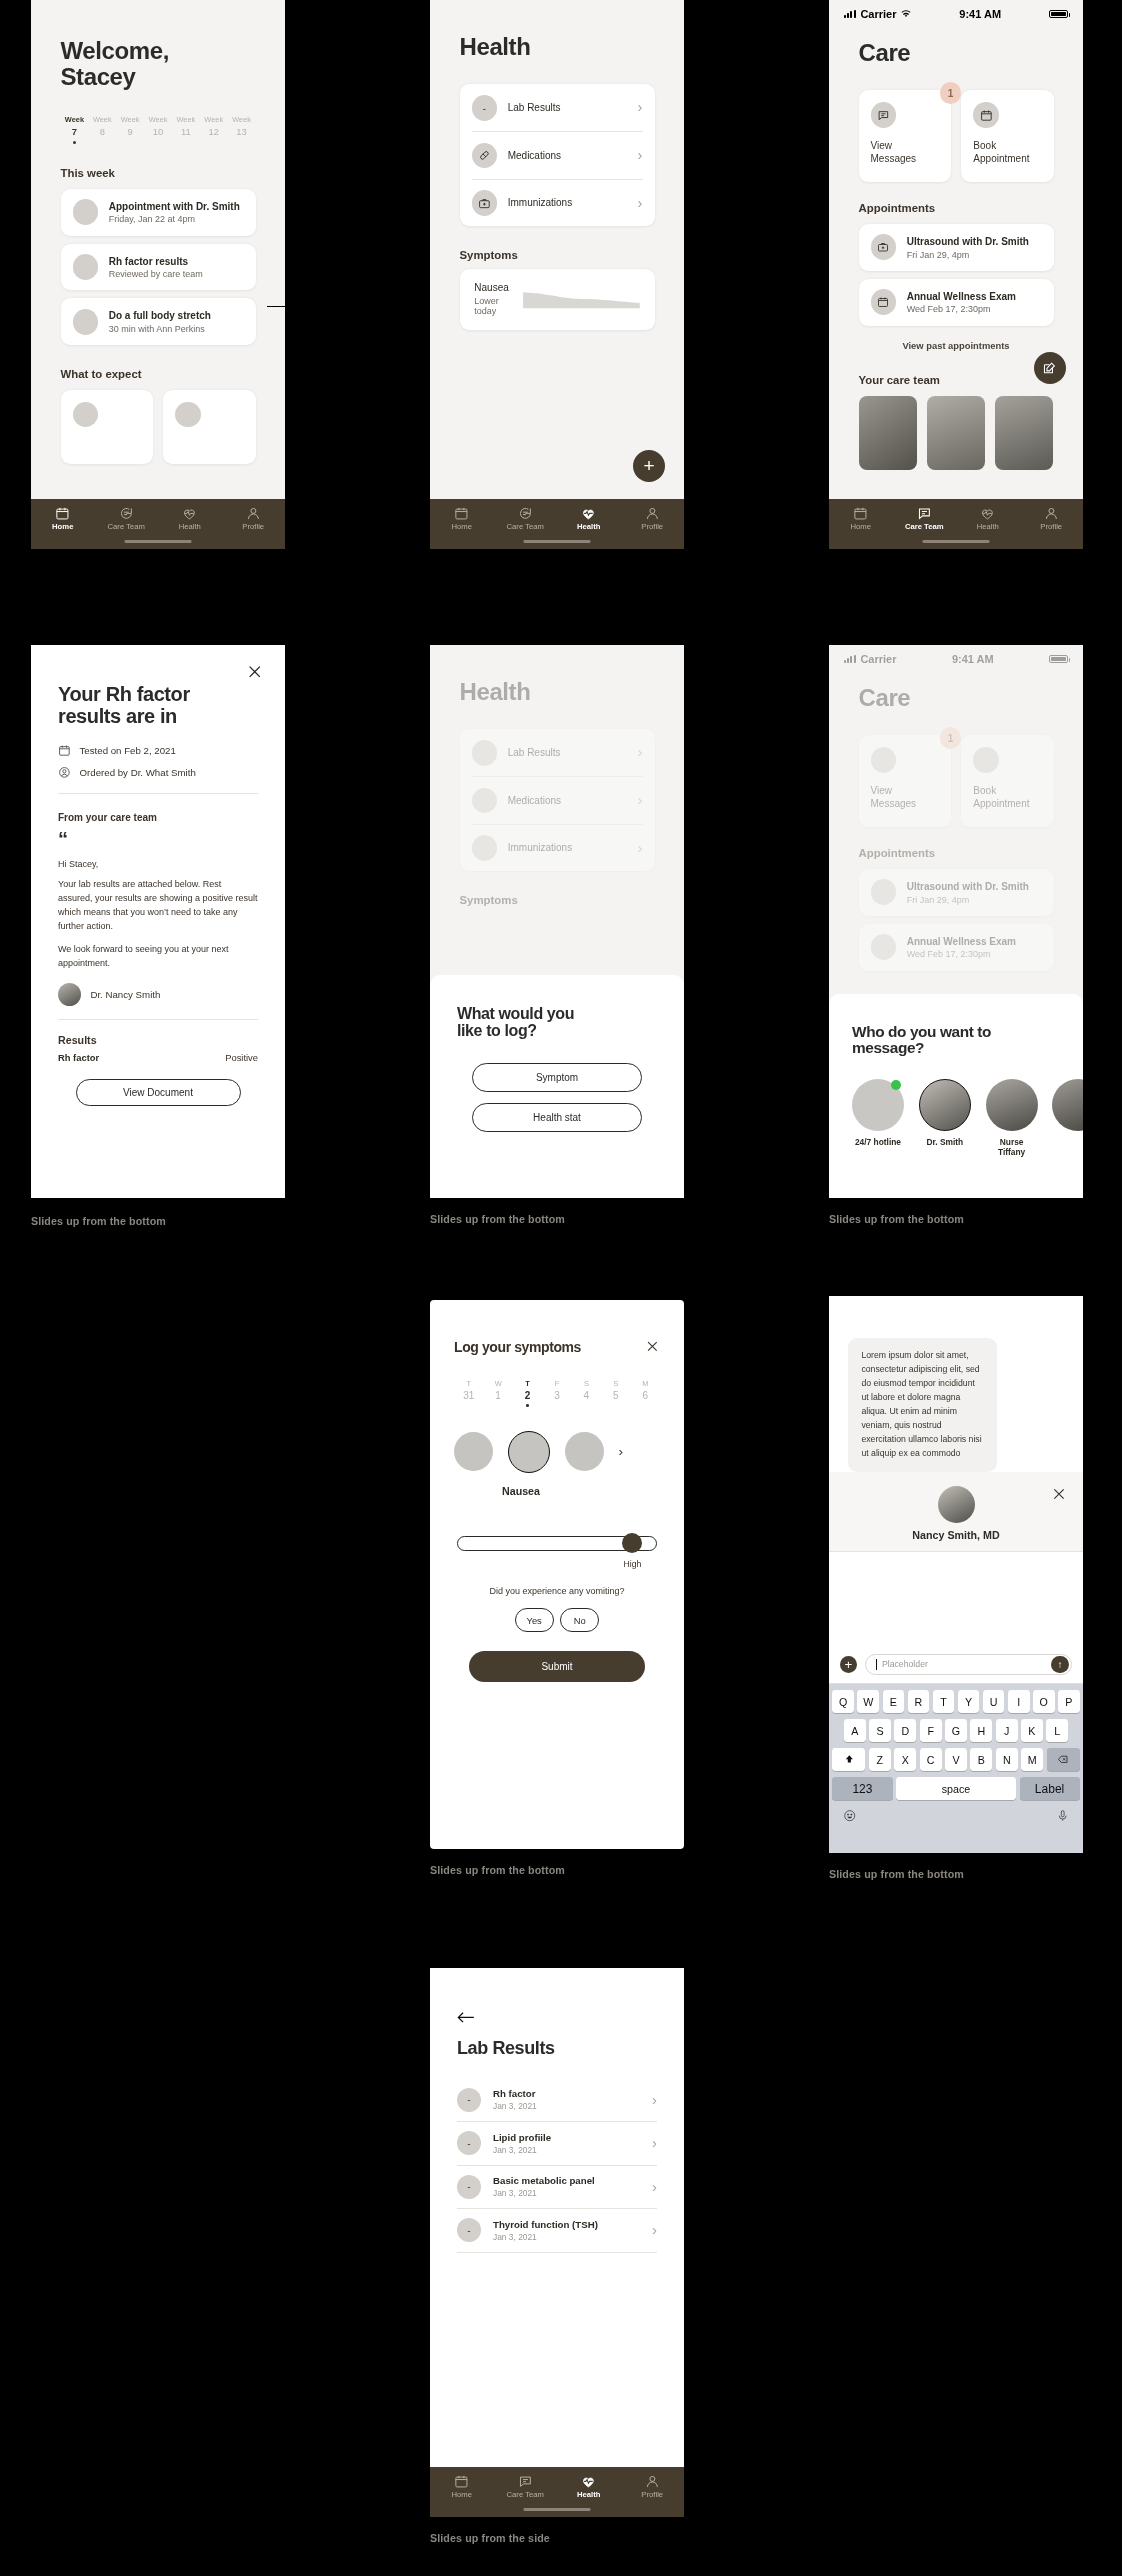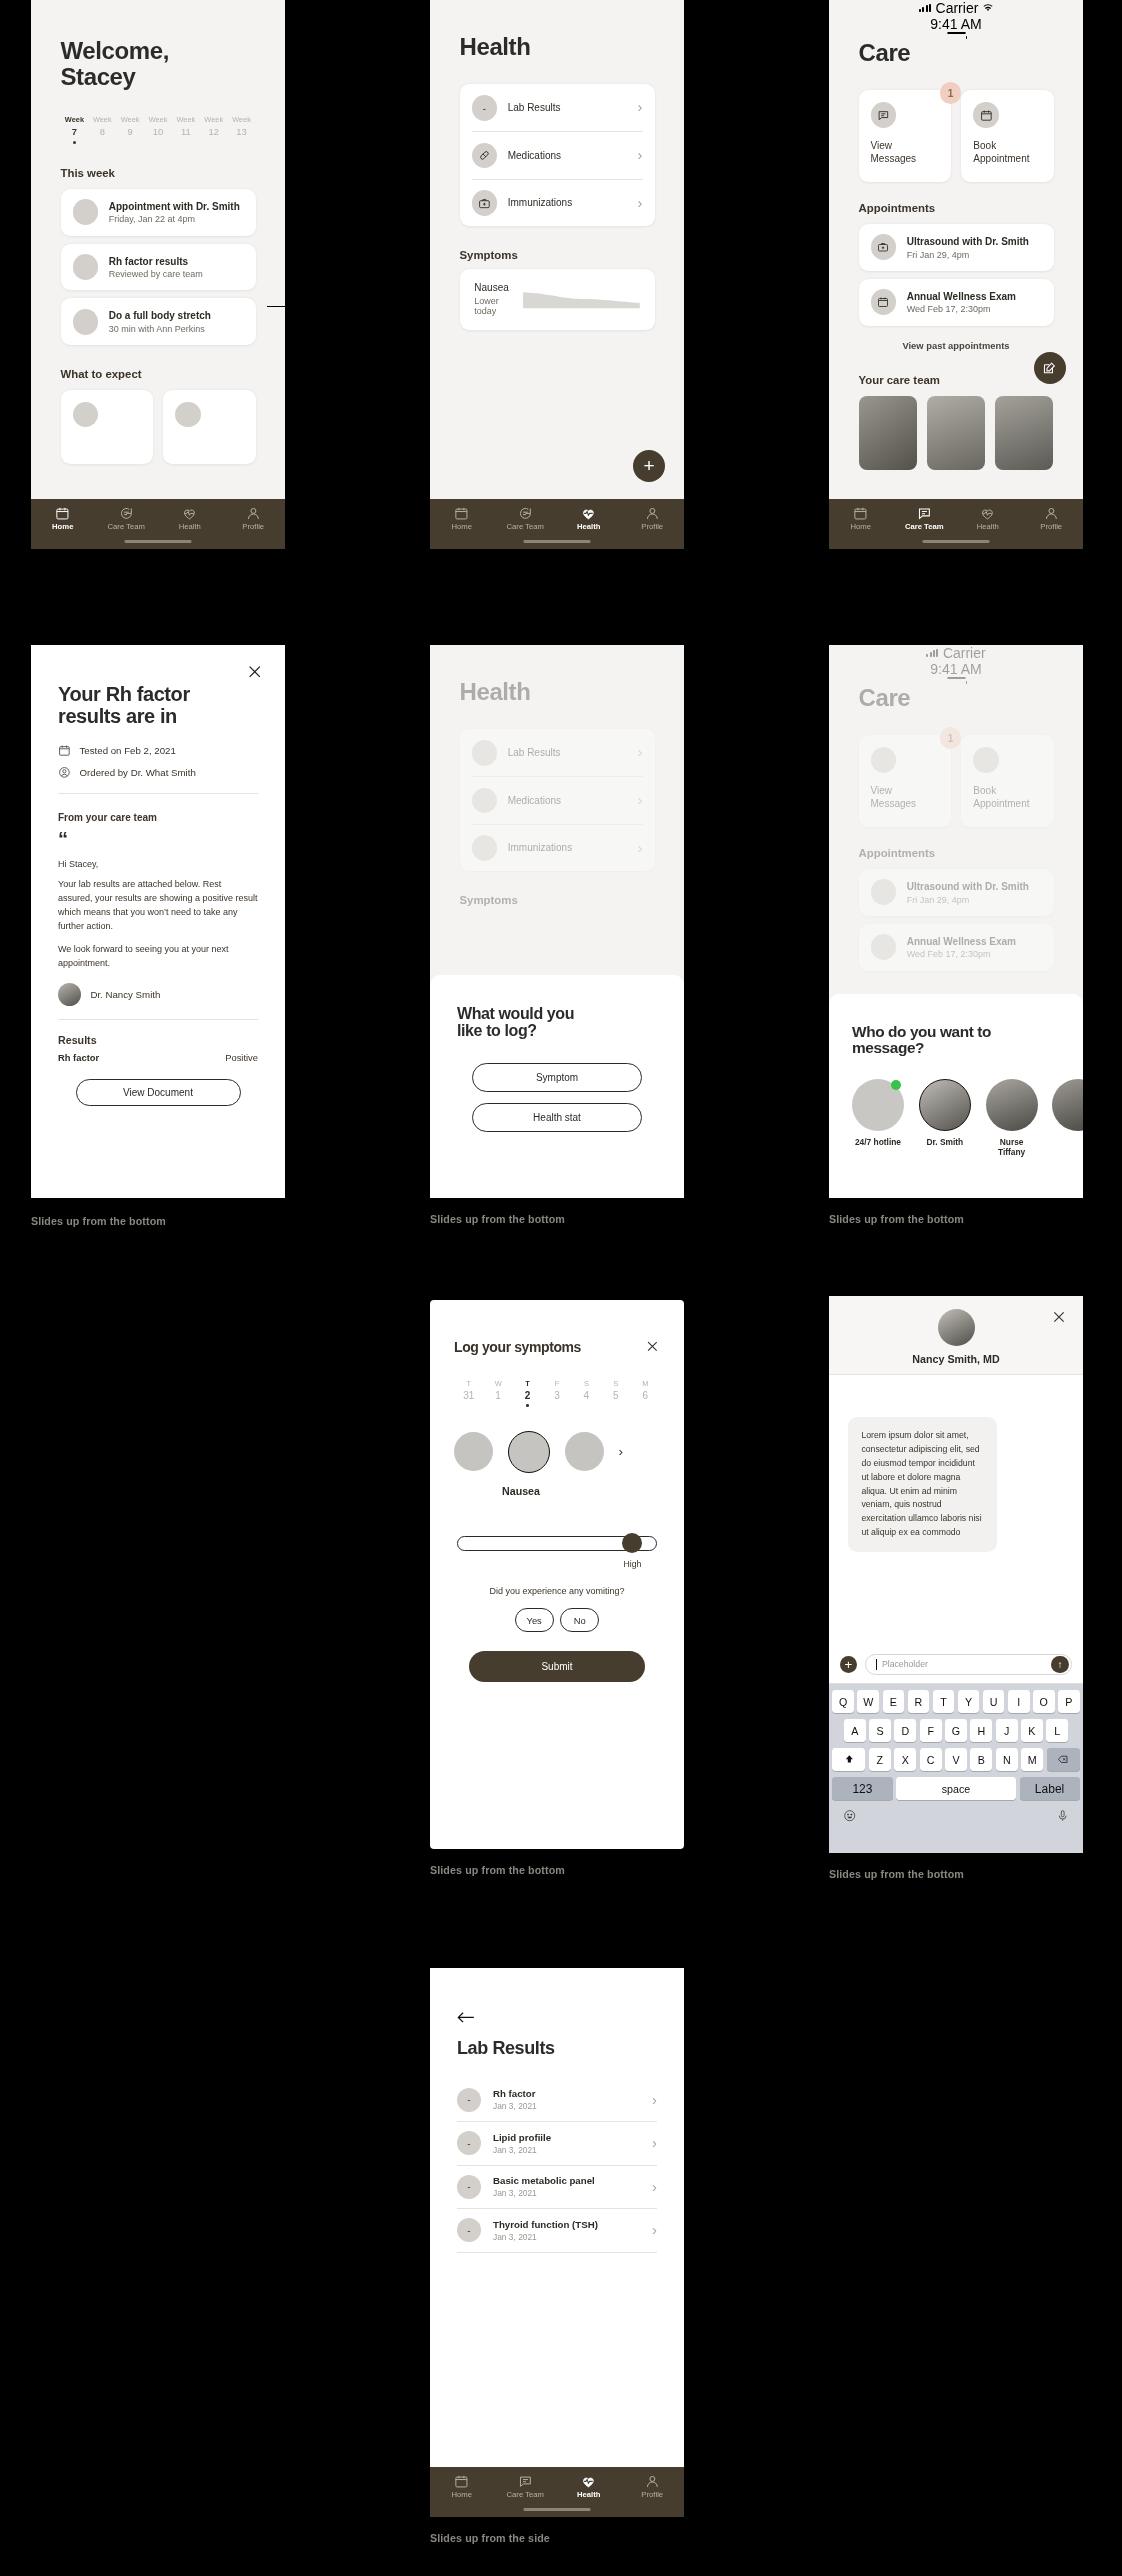--- a/index.html
+++ b/index.html
@@ -12,21 +12,21 @@
   .screen { position:absolute; overflow:hidden; background:#f4f3f1; }
   .bg-white { background:#fff; }
   .caption {
     position:absolute; color:#8a8680; font-size:10.7px; font-weight:bold;
     letter-spacing:0.1px; white-space:nowrap;
   }
   .arrow-up, .arrow-left { position:absolute; }
 
   
   .statusbar { height:28px; display:flex; align-items:center; padding:0 14.8px;
-    font-size:14px; font-weight:normal; color:#000; justify-content:space-between;flex-direction:column; }
+    font-size:11px; font-weight:bold; color:#000; justify-content:space-between; }
   .sb-left { display:flex; align-items:center; gap:4.7px; }
   .sb-bars { display:flex; align-items:flex-end; gap:1.3px; height:8.7px;}
   .sb-bars i { width:2px; background:#000; display:block; border-radius:0.7px;}
   .sb-bars i:nth-child(1){height:3.4px}.sb-bars i:nth-child(2){height:5.4px}
   .sb-bars i:nth-child(3){height:7.4px}.sb-bars i:nth-child(4){height:8.7px}
   .sb-batt { width:19px;height:8.7px;border:1px solid #000;border-radius:2px;position:relative;}
   .sb-batt:after{content:"";position:absolute;right:-2.7px;top:2.7px;width:1.3px;height:3.4px;background:#000;border-radius:0 0.7px 0.7px 0}
   .sb-batt i{position:absolute;left:1px;top:1px;bottom:1px;width:14.8px;background:#000;border-radius:0.7px;display:block}
 
   
@@ -638,31 +638,31 @@
       <div class="pill" style="width:39px;height:24px;font-size:9.4px;">No</div>
     </div>
     <div class="pill pill-solid" style="margin:19px 14.8px 0 14.8px;height:31px;font-size:10px;">Submit</div>
   </div>
 </div>
 <div class="caption" style="left:430px;top:1864px;">Slides up from the bottom</div>
 <div style="position:absolute;left:406px;top:1672px;width:1.3px;height:161px;background:#000;"></div>
 <div style="position:absolute;left:402px;top:1672px;width:0;height:0;border-left:4.7px solid transparent;border-right:4.7px solid transparent;border-bottom:7.4px solid #000;"></div>
 
 <div class="screen bg-white" style="left:829px;top:1296px;width:254px;height:557px;background:#fff;">
+  <div style="padding:42px 19px 0 19px;">
+    <div style="background:#f2f1ef;border-radius:9.4px;padding:11.4px 13.4px;max-width:149px;font-size:8.7px;line-height:1.6;color:#3b332a;">Lorem ipsum dolor sit amet, consectetur adipiscing elit, sed do eiusmod tempor incididunt ut labore et dolore magna aliqua. Ut enim ad minim veniam, quis nostrud exercitation ullamco laboris nisi ut aliquip ex ea commodo</div>
+  </div>
   <div style="background:#f7f6f5;padding:13.4px 0 9.4px;position:relative;border-bottom:0.7px solid #e6e3df;">
     <div style="position:absolute;right:16px;top:13.4px;">
       <svg width="16" height="16" viewBox="0 0 24 24" stroke="#3b332a" stroke-width="1.8">
           <path d="M5 5l14 14M19 5L5 19"></path>
         </svg>
     </div>
     <div style="width:37px;height:37px;border-radius:50%;margin:0 auto;background:linear-gradient(150deg,#c3c0ba,#4f4d47);"></div>
     <div style="text-align:center;font-size:10.7px;font-weight:bold;margin-top:6.7px;color:#2e2a24;">Nancy Smith, MD</div>
-  </div>
-  <div style="padding:42px 19px 0 19px;">
-    <div style="background:#f2f1ef;border-radius:9.4px;padding:11.4px 13.4px;max-width:149px;font-size:8.7px;line-height:1.6;color:#3b332a;">Lorem ipsum dolor sit amet, consectetur adipiscing elit, sed do eiusmod tempor incididunt ut labore et dolore magna aliqua. Ut enim ad minim veniam, quis nostrud exercitation ullamco laboris nisi ut aliquip ex ea commodo</div>
   </div>
   <div style="position:absolute;left:0;right:0;bottom:169px;background:#fff;display:flex;align-items:center;gap:8px;padding:8px 10.7px;border-bottom:0.7px solid #ddd;">
     <div style="width:17.5px;height:17.5px;border-radius:50%;background:#463d2f;color:#fff;display:flex;align-items:center;justify-content:center;font-size:13.4px;line-height:1;">+</div>
     <div style="flex:1;border:0.7px solid #d8d6d2;border-radius:12px;height:21.5px;display:flex;align-items:center;padding:0 9.4px;position:relative;">
       <span style="width:1px;height:10.7px;background:#111;margin-right:5.4px;"></span>
       <span style="font-size:8.7px;color:#9b9894;">Placeholder</span>
       <div style="position:absolute;right:2.7px;width:17.5px;height:17.5px;border-radius:50%;background:#463d2f;display:flex;align-items:center;justify-content:center;color:#fff;font-size:10px;">↑</div>
     </div>
   </div>
   <div class="kb" style="height:169px;padding:6px 3.4px 0;">

